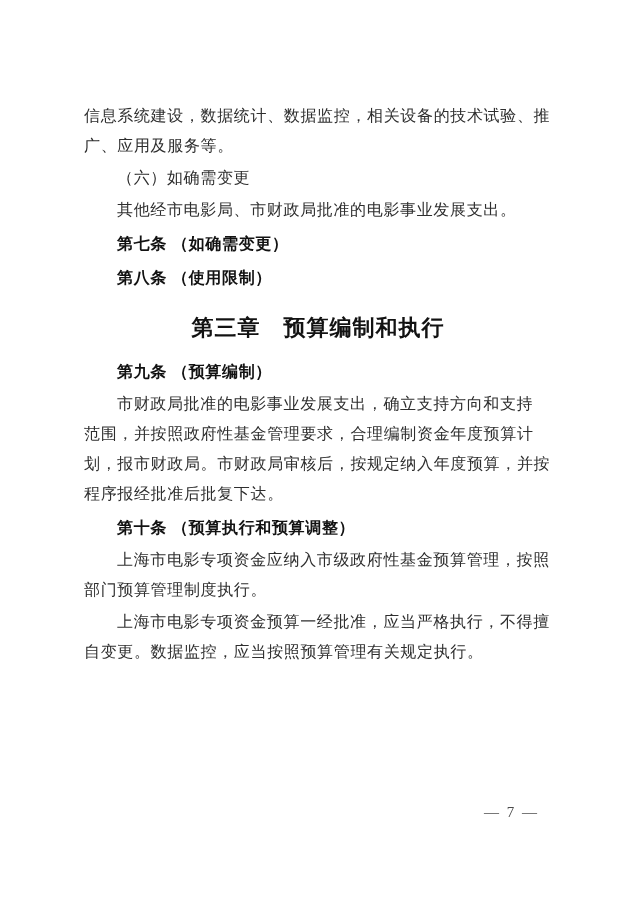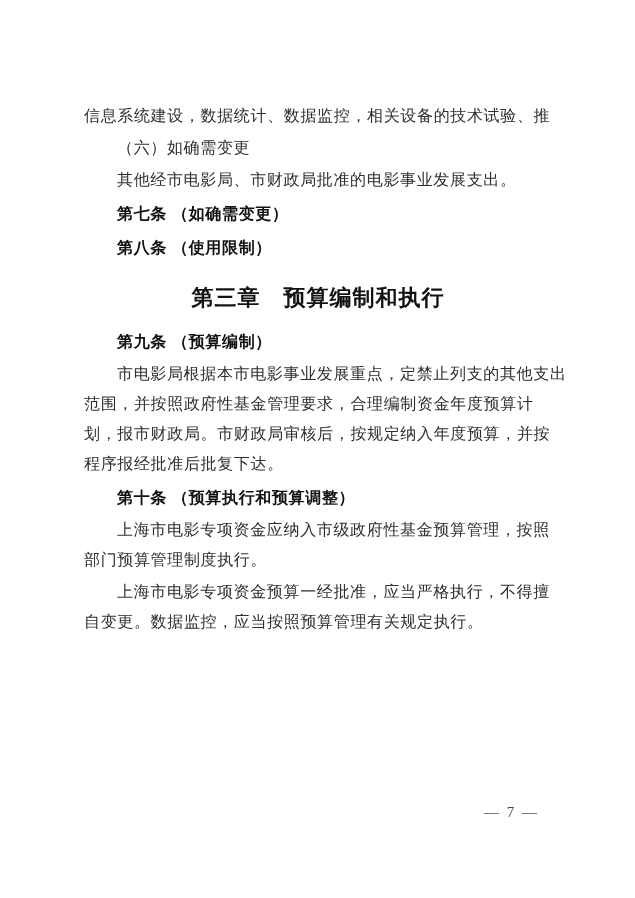--- a/index.html
+++ b/index.html
@@ -69,41 +69,42 @@
     font-family: "Liberation Serif", serif;
   }
 </style>
 </head>
 <body>
 
 <div class="page">
   <div class="content">
       <div class="block paragraph">
         <div class="line">信息系统建设，数据统计、数据监控，相关设备的技术试验、推</div>
+        <div class="line">广、应用及服务等。</div>
       </div>
       <div class="block paragraph">
         <div class="line indent">（六）如确需变更</div>
       </div>
       <div class="block paragraph">
         <div class="line indent">其他经市电影局、市财政局批准的电影事业发展支出。</div>
       </div>
       <div class="block heading">
         <div class="line indent">第七条 （如确需变更）</div>
       </div>
       <div class="block heading">
         <div class="line indent">第八条 （使用限制）</div>
       </div>
       <div class="block chapter">
         <div class="line">第三章　预算编制和执行</div>
       </div>
       <div class="block heading">
         <div class="line indent">第九条 （预算编制）</div>
       </div>
       <div class="block paragraph">
-        <div class="line indent">市电影局根据本市电影事业发展重点，定禁止列支的其他支出</div>
+        <div class="line indent">市财政局批准的电影事业发展支出，确立支持方向和支持</div>
         <div class="line">范围，并按照政府性基金管理要求，合理编制资金年度预算计</div>
         <div class="line">划，报市财政局。市财政局审核后，按规定纳入年度预算，并按</div>
         <div class="line">程序报经批准后批复下达。</div>
       </div>
       <div class="block heading">
         <div class="line indent">第十条 （预算执行和预算调整）</div>
       </div>
       <div class="block paragraph">
         <div class="line indent">上海市电影专项资金应纳入市级政府性基金预算管理，按照</div>
         <div class="line">部门预算管理制度执行。</div>

